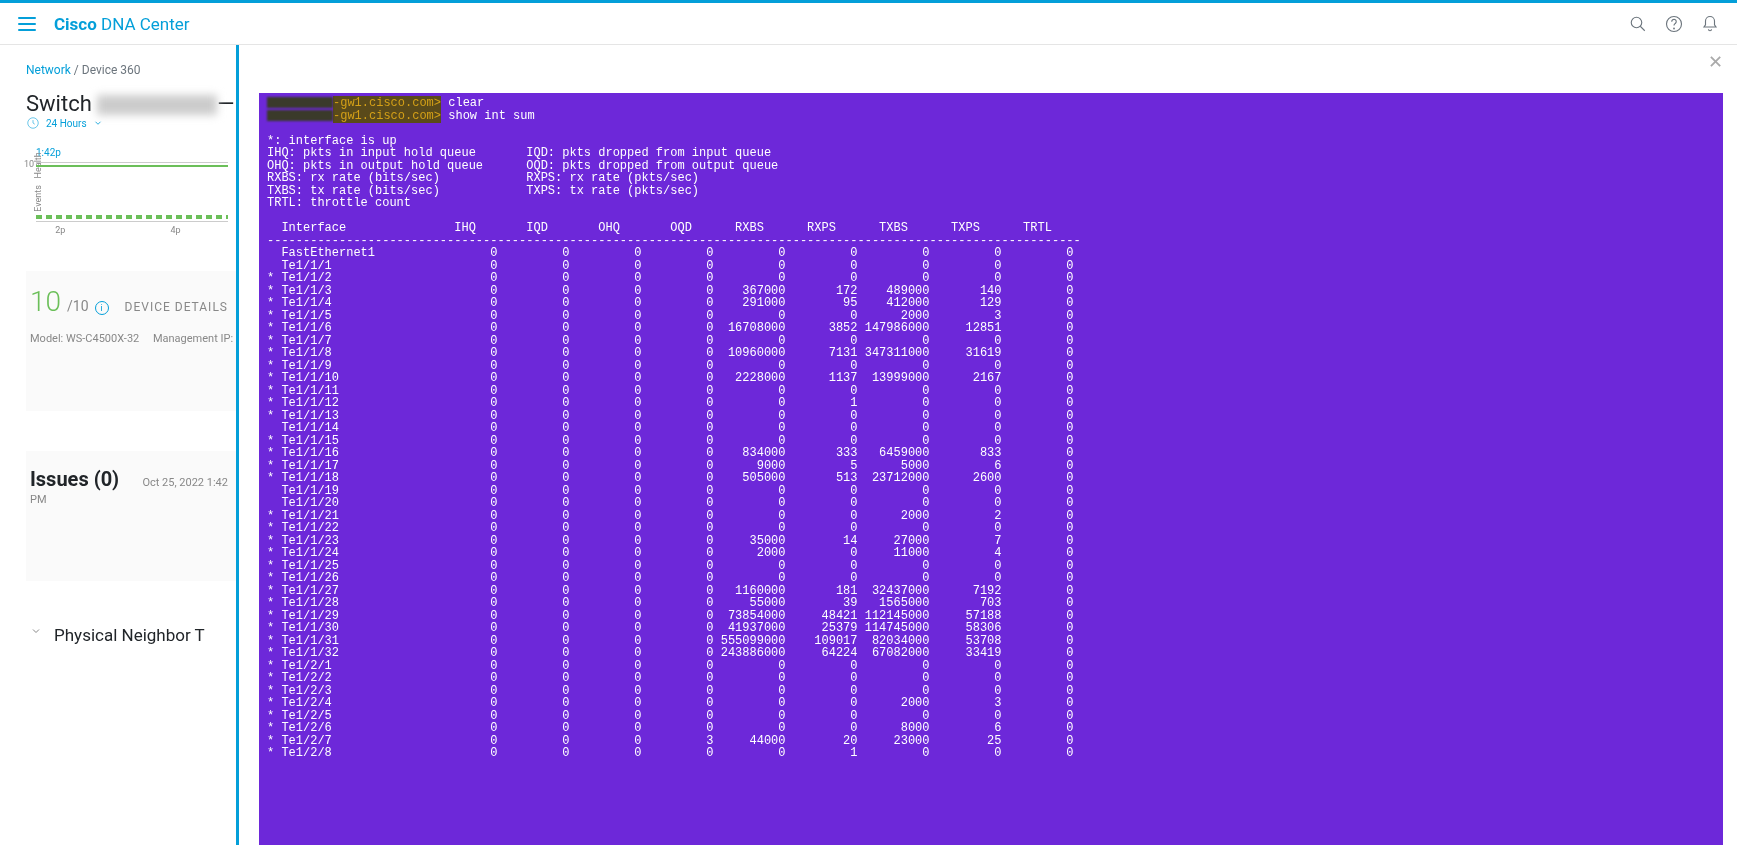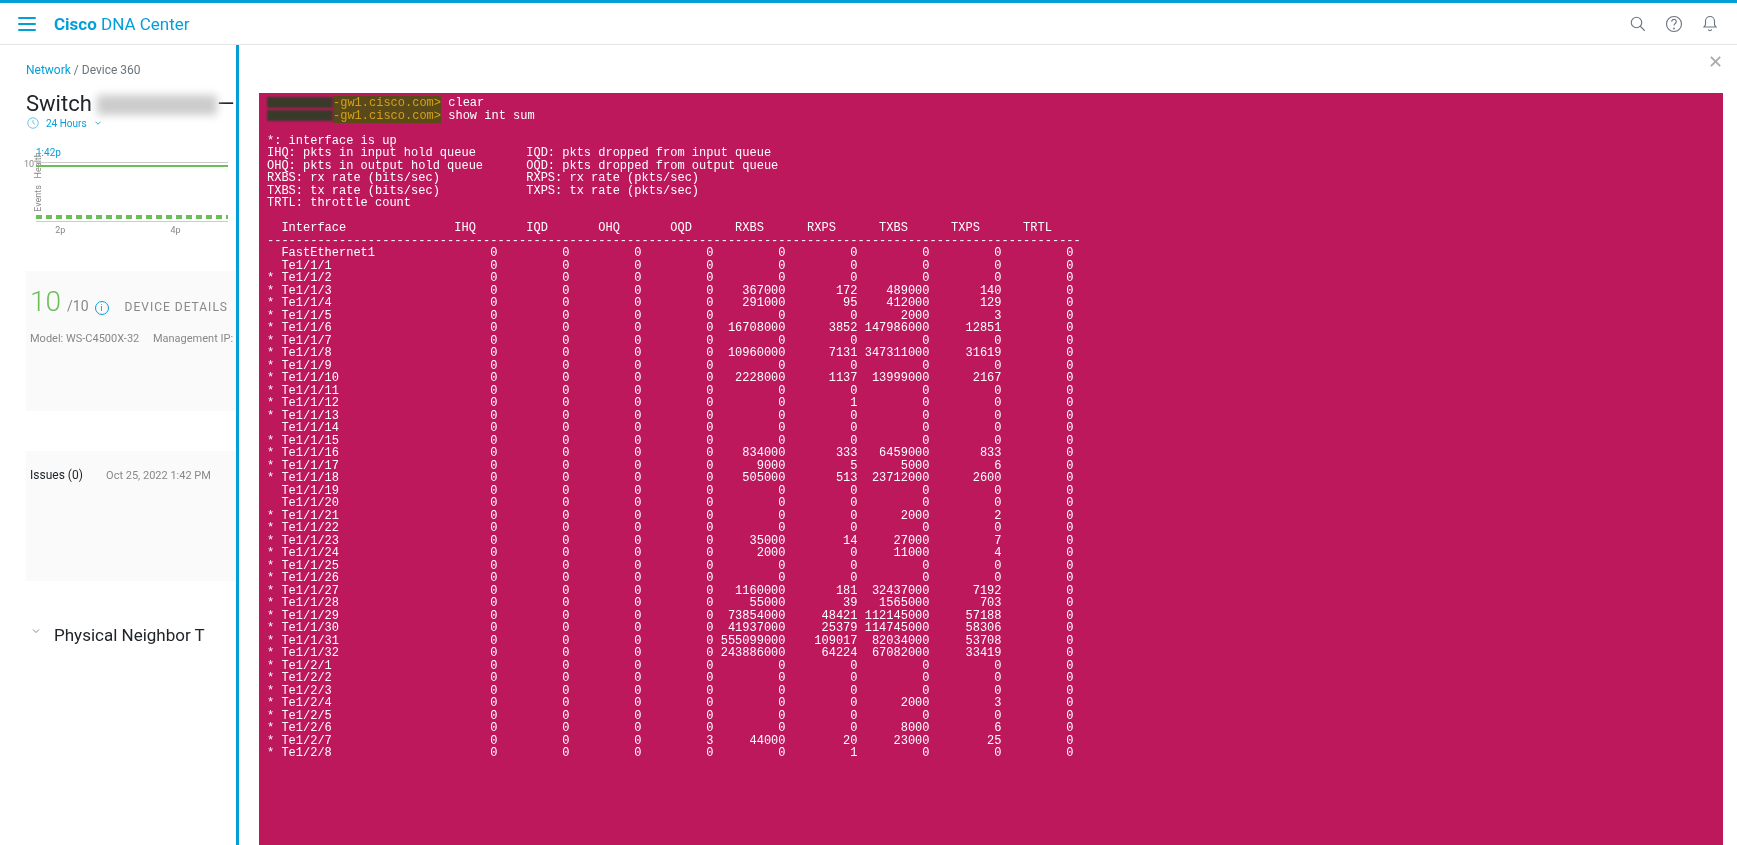--- a/index.html
+++ b/index.html
@@ -27,28 +27,28 @@
 .chart-tick{position:absolute;bottom:-14px;font-size:9px;color:#888}
 .chart-y10{position:absolute;left:-12px;top:-4px;font-size:9px;color:#888}
 .details-card{margin-top:34px;background:#fafafa;padding:14px 4px 14px 4px;height:140px}
 .score-row{display:flex;align-items:baseline;gap:6px}
 .score-big{font-size:28px;color:#6bbf59;font-weight:300}
 .score-small{font-size:14px;color:#888}
 .details-label{font-size:12px;color:#888;letter-spacing:1px;margin-left:10px}
 .info-icon{display:inline-block;width:14px;height:14px;border:1px solid #049fd9;border-radius:50%;color:#049fd9;font-size:9px;text-align:center;line-height:12px;vertical-align:super}
 .model-row{margin-top:14px;font-size:11px;color:#888;white-space:nowrap}
 .section-row{margin-top:40px;background:#fafafa;padding:16px 4px;height:130px}
-.issues-title{font-size:12px;font-weight:400}
+.issues-title{font-size:20px;font-weight:700}
 .issues-time{font-size:11px;color:#888;margin-left:20px}
 .neighbor-row{margin-top:34px;padding:10px 4px;display:flex;align-items:flex-start;gap:12px}
 .neighbor-title{font-size:17px;font-weight:400;white-space:nowrap}
 .chev{width:12px;height:12px;stroke:#888;fill:none;stroke-width:2}
 .right-panel{flex:1;border-left:3px solid #049fd9;background:#fff;position:relative}
 .close-x{position:absolute;top:6px;right:14px;font-size:18px;color:#aaa;cursor:pointer;font-weight:300}
-.term{position:absolute;top:48px;left:20px;right:14px;bottom:0;background:#be185d;color:#fff;font-family:"Courier New",monospace;font-size:12px;line-height:12.5px;padding:4px 8px;white-space:pre;overflow:hidden}
+.term{position:absolute;top:48px;left:20px;right:14px;bottom:0;background:#6d28d9;color:#fff;font-family:"Courier New",monospace;font-size:12px;line-height:12.5px;padding:4px 8px;white-space:pre;overflow:hidden}
 .prompt-host{background:#5a4a1a;color:#d4a017}
 .redact{display:inline-block;width:66px;height:11px;background:#3a3a2a;vertical-align:middle;filter:blur(1px)}
 .redact-title{display:inline-block;width:120px;height:20px;background:#ccc;filter:blur(4px);vertical-align:middle}
 </style>
 </head>
 <body>
 
 <div class="topbar">
   <div class="menu-icon">
       <span></span>

